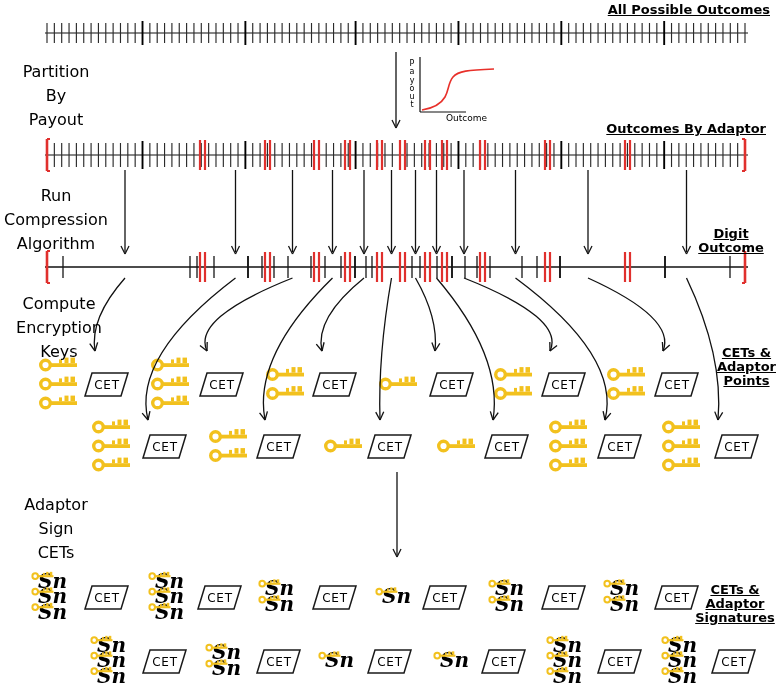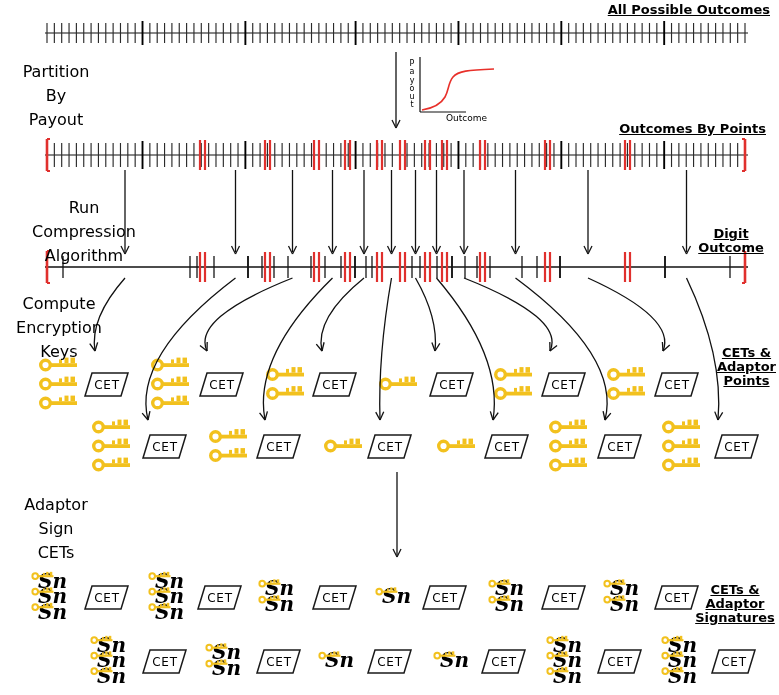--- a/index.html
+++ b/index.html
@@ -977,23 +977,23 @@
       </g>
     </g>
   </svg>
 
 <div class="lbl lbl-right" style="left:580px;top:3px;width:190px;text-align:right;">All Possible Outcomes</div>
 
 <div class="lbl lbl-left" style="left:0px;top:60px;width:112px;">Partition
 By
 Payout</div>
 
-<div class="lbl lbl-right" style="left:580px;top:122px;width:186px;text-align:right;">Outcomes By Points</div>
-
-<div class="lbl lbl-left" style="left:0px;top:196px;width:112px;padding-left:28px;">Run
+<div class="lbl lbl-right" style="left:580px;top:122px;width:186px;text-align:right;">Outcomes By Adaptor</div>
+
+<div class="lbl lbl-left" style="left:0px;top:184px;width:112px;">Run
 Compression
 Algorithm</div>
 
 <div class="lbl lbl-right" style="left:690px;top:227px;width:82px;">Digit
 Outcome</div>
 
 <div class="lbl lbl-left" style="left:3px;top:292px;width:112px;">Compute
 Encryption
 Keys</div>
 

